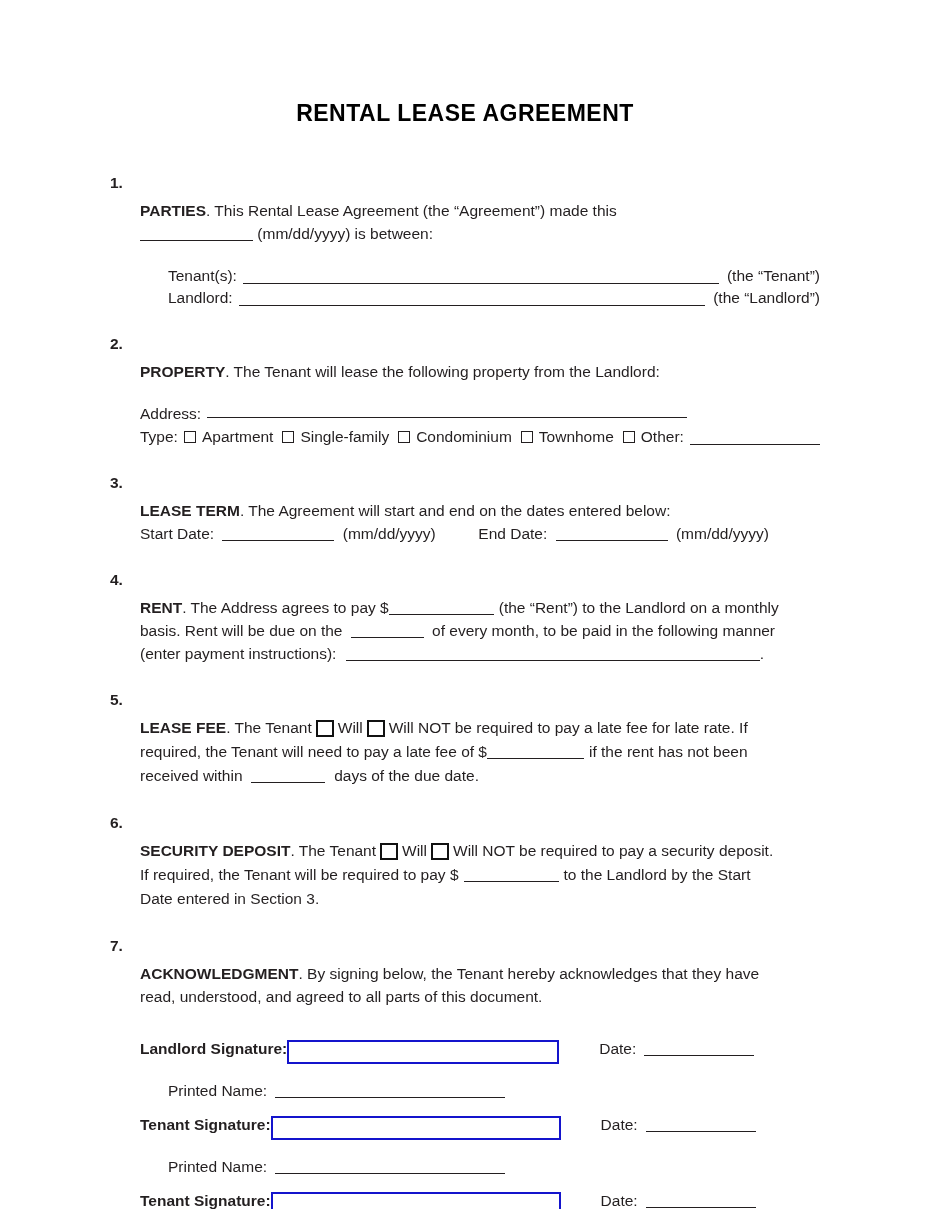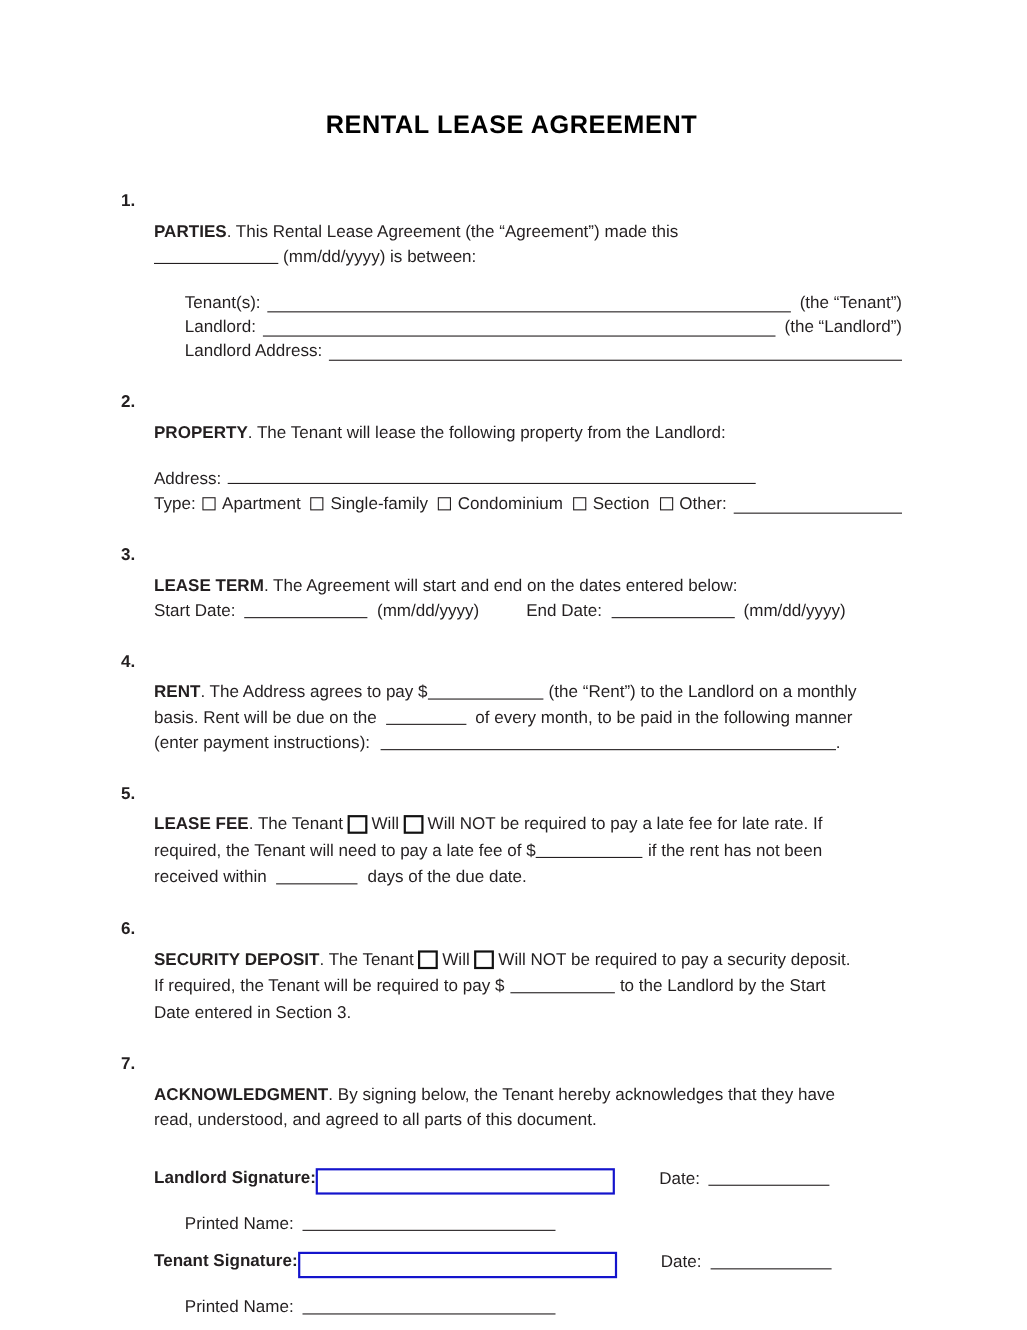--- a/index.html
+++ b/index.html
@@ -102,40 +102,36 @@
         <div class="field-row">
           <span>Tenant(s):</span>
           <span class="fill fill-flex"></span>
           <span class="suffix">(the “Tenant”)</span>
         </div>
         <div class="field-row">
           <span>Landlord:</span>
           <span class="fill fill-flex"></span>
           <span class="suffix">(the “Landlord”)</span>
         </div>
-        <div class="field-row">
-          <span>Landlord Address:</span>
-          <span class="fill fill-flex" style="margin-right:0"></span>
-        </div>
       </div>
     </div>
   </div>
 
   <div class="section">
     <span class="num">2.</span>
     <div class="sec-body">
       <span class="b">PROPERTY</span><span>. The Tenant will lease the following property from the Landlord:</span>
       <div class="field-rows">
         <div class="field-row">
           <span>Address:</span>
           <span class="fill" style="width:480px; margin-left:6px; top:-3px"></span>
         </div>
         <div class="field-row" style="margin-top:1px">
           <span style="white-space:nowrap">
-            <span>Type:</span><span class="cb cb-first"></span><span>Apartment</span><span class="cb"></span><span>Single-family</span><span class="cb"></span><span>Condominium</span><span class="cb"></span><span>Section</span><span class="cb"></span><span>Other:</span>
+            <span>Type:</span><span class="cb cb-first"></span><span>Apartment</span><span class="cb"></span><span>Single-family</span><span class="cb"></span><span>Condominium</span><span class="cb"></span><span>Townhome</span><span class="cb"></span><span>Other:</span>
           </span>
           <span class="fill fill-flex" style="margin-right:0"></span>
         </div>
       </div>
     </div>
   </div>
 
   <div class="section">
     <span class="num">3.</span>
     <div class="sec-body">

